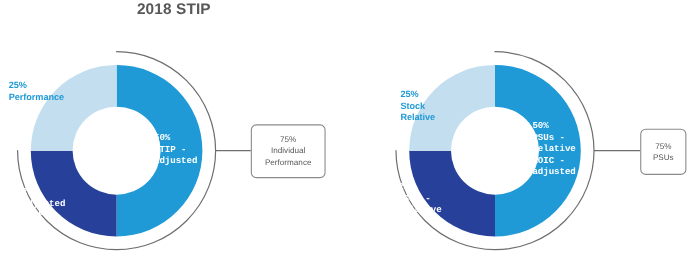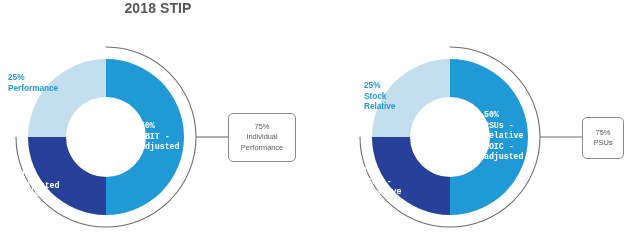--- a/index.html
+++ b/index.html
@@ -107,21 +107,21 @@
     </div>
 
     <div class="seg-label on-dark" style="left:20px; top:170px; width:80px;">
       <div>25%</div>
       <div>Adjusted</div>
       <div>AFCF</div>
     </div>
 
     <div class="seg-label on-dark" style="left:140px; top:121px; width:76px;">
       <div>50%</div>
-      <div>EBIT -</div>
+      <div>STIP -</div>
       <div>adjusted</div>
     </div>
 
     <div class="callout-box" style="left:228px; top:113px; width:68px; height:49px;">
       <div class="callout-text">
         <div>75%</div>
         <div>Individual</div>
         <div>Performance</div>
       </div>
     </div>

